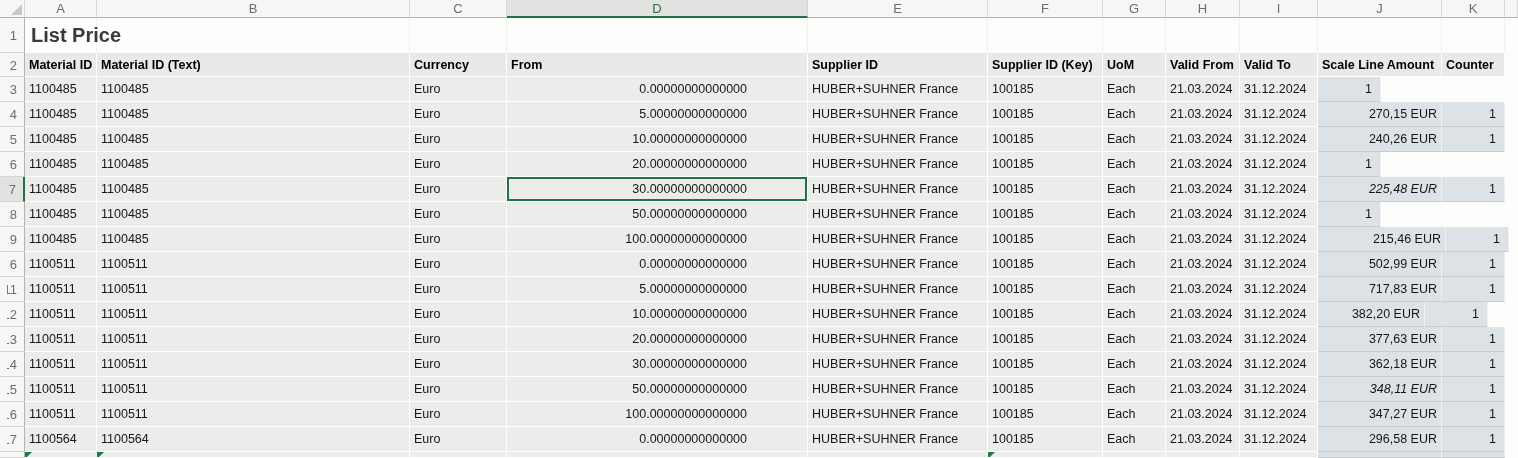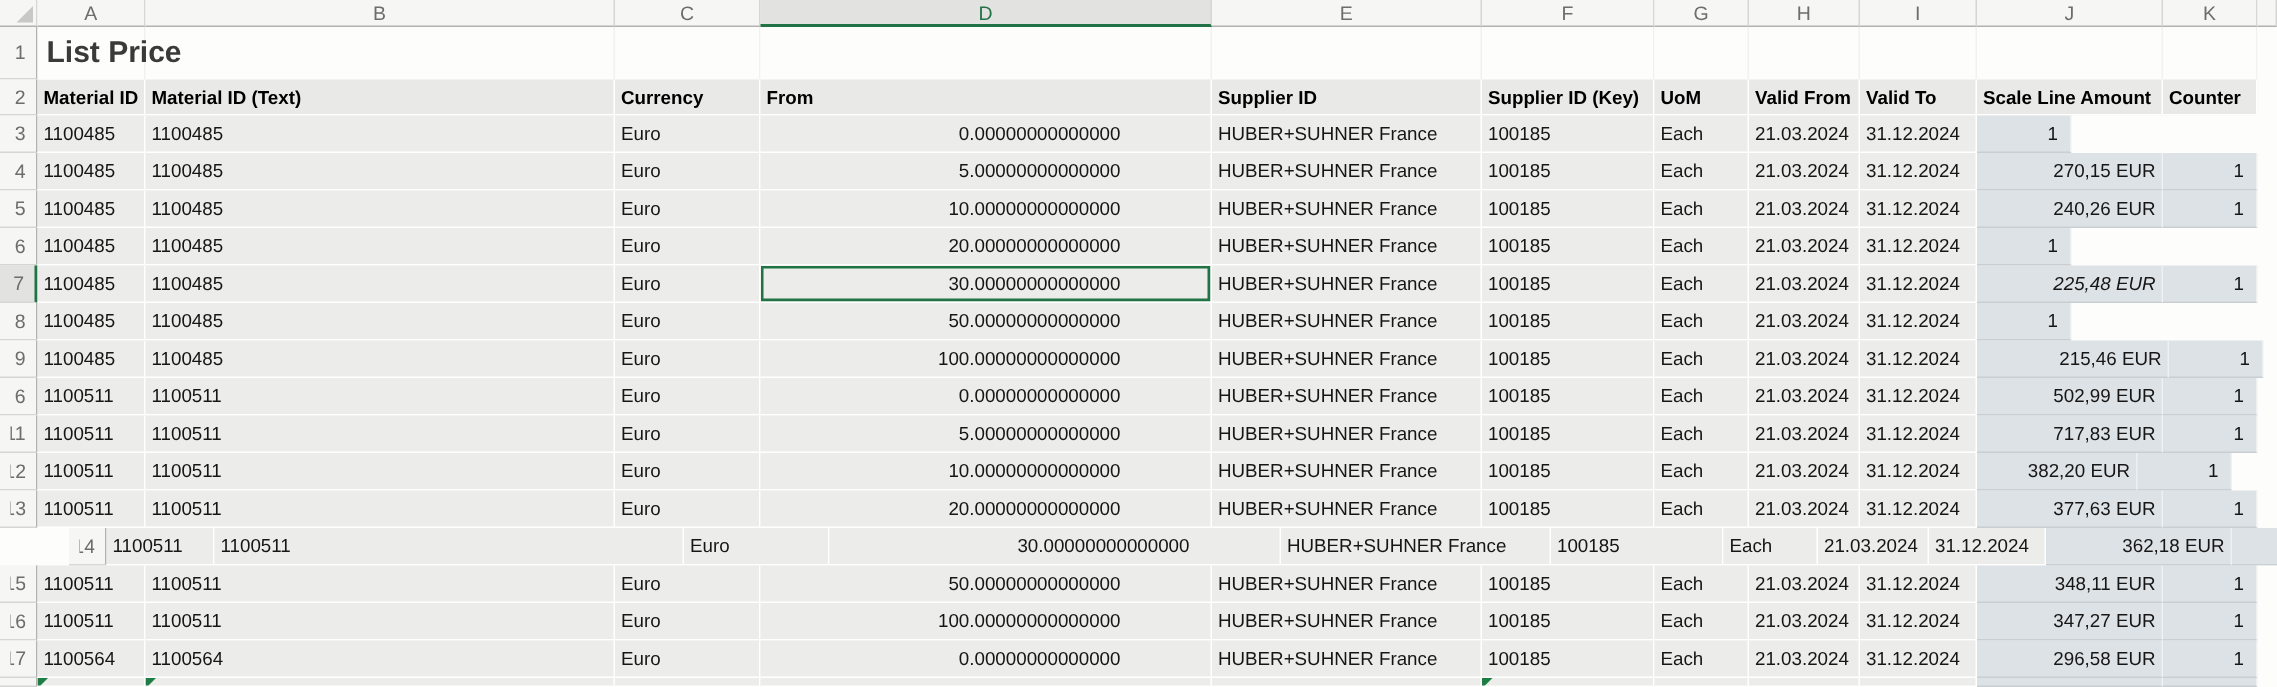--- a/index.html
+++ b/index.html
@@ -281,21 +281,21 @@
       <div class="c right from" style="width: 301px;">20.00000000000000</div>
       <div class="c" style="width: 180px;">HUBER+SUHNER France</div>
       <div class="c" style="width: 115px;">100185</div>
       <div class="c" style="width: 63px;">Each</div>
       <div class="c" style="width: 74px;">21.03.2024</div>
       <div class="c" style="width: 78px;">31.12.2024</div>
       <div class="c blue right amt" style="width: 124px;">377,63 EUR</div>
       <div class="c blue right cnt" style="width: 63px;">1</div>
       <div class="c blank" style="width: 13px;"></div>
     </div>
-    <div class="r" style="height: 25px; margin-left: 46px;">
+    <div class="r" style="height: 25px;">
       <div class="rh">
         <div class="rn">14</div>
       </div>
       <div class="c" style="width: 72px;">1100511</div>
       <div class="c" style="width: 313px;">1100511</div>
       <div class="c" style="width: 97px;">Euro</div>
       <div class="c right from" style="width: 301px;">30.00000000000000</div>
       <div class="c" style="width: 180px;">HUBER+SUHNER France</div>
       <div class="c" style="width: 115px;">100185</div>
       <div class="c" style="width: 63px;">Each</div>
@@ -311,21 +311,21 @@
       </div>
       <div class="c" style="width: 72px;">1100511</div>
       <div class="c" style="width: 313px;">1100511</div>
       <div class="c" style="width: 97px;">Euro</div>
       <div class="c right from" style="width: 301px;">50.00000000000000</div>
       <div class="c" style="width: 180px;">HUBER+SUHNER France</div>
       <div class="c" style="width: 115px;">100185</div>
       <div class="c" style="width: 63px;">Each</div>
       <div class="c" style="width: 74px;">21.03.2024</div>
       <div class="c" style="width: 78px;">31.12.2024</div>
-      <div class="c blue right amt" style="width: 124px;">348,11 EUR</div>
+      <div class="c blue right amt" style="width: 124px; font-style: italic;">348,11 EUR</div>
       <div class="c blue right cnt" style="width: 63px;">1</div>
       <div class="c blank" style="width: 13px;"></div>
     </div>
     <div class="r" style="height: 25px;">
       <div class="rh">
         <div class="rn">16</div>
       </div>
       <div class="c" style="width: 72px;">1100511</div>
       <div class="c" style="width: 313px;">1100511</div>
       <div class="c" style="width: 97px;">Euro</div>

